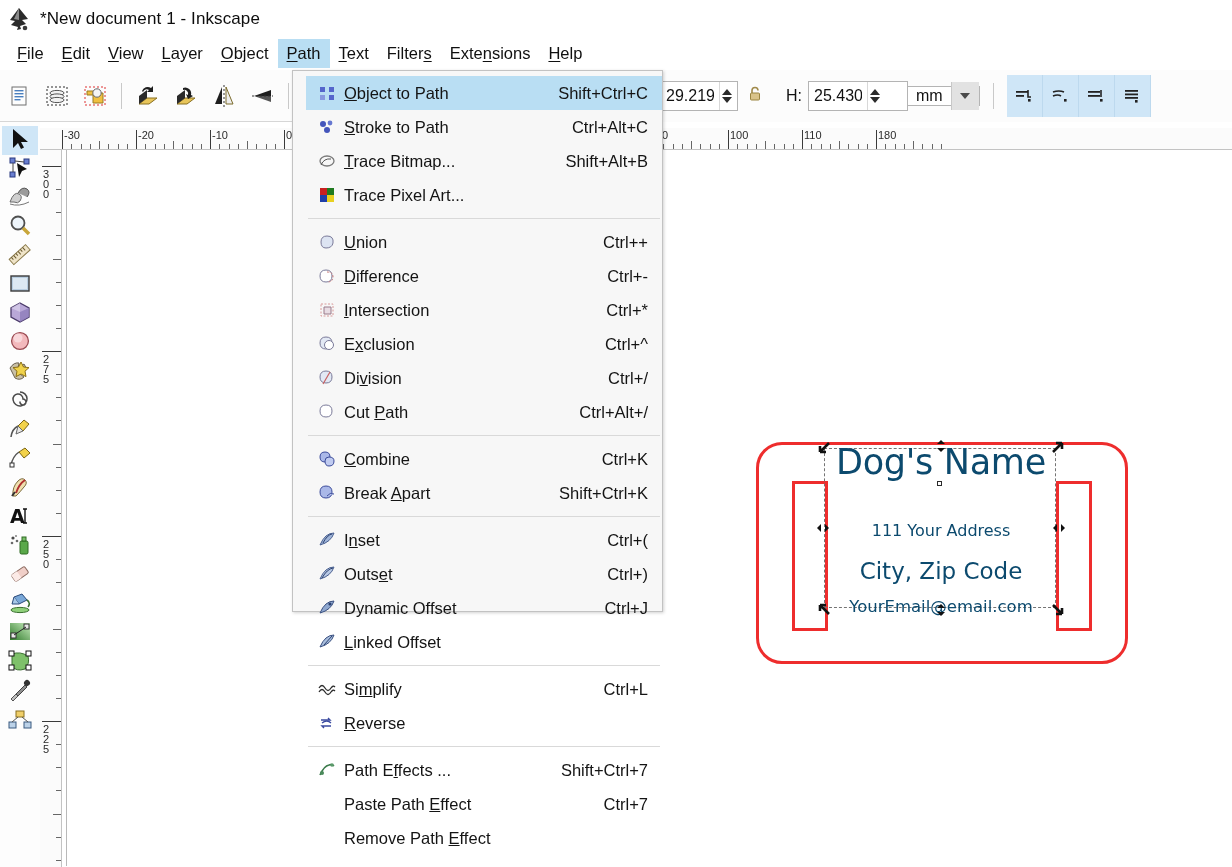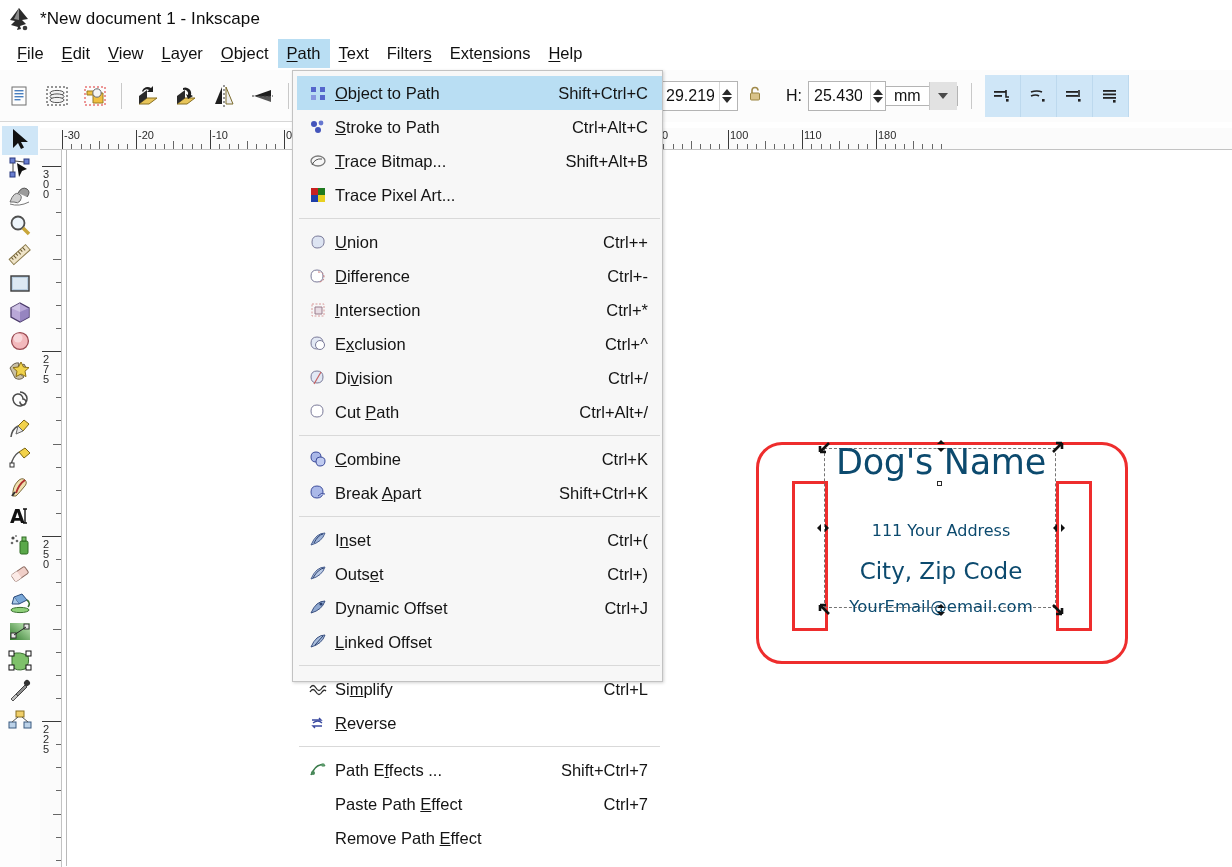--- a/index.html
+++ b/index.html
@@ -169,27 +169,27 @@
 
   .handle { position: absolute; width: 14px; height: 14px; }
   .dot-small {
     position: absolute; width: 5px; height: 5px;
     border: 1px solid #2c2c2c; background: #ffffff;
   }
 
   
   #pathmenu {
     position: absolute; left: 292px; top: 70px;
-    width: 371px; height: 612px;
+    width: 371px; height: 542px;
     background: #f7f7f7;
     border: 1px solid #c2c2c2;
     box-shadow: 1px 1px 3px rgba(0,0,0,.18);
     font-size: 16.5px;
     color: #141414;
-    padding: 5px 0 6px 4px;
+    padding: 5px 0 6px 13px;
   }
   .mi {
     height: 34px; display: flex; align-items: center;
     padding: 0 14px 0 10px; cursor: default; position: relative;
   }
   .mi.hl { background: #b9def3; }
   .mi-icon {
     width: 22px; height: 20px; flex: 0 0 22px;
     display: flex; align-items: center; justify-content: center;
     margin-right: 6px;
@@ -298,21 +298,21 @@
       <span class="ar-dn"></span>
     </span>
   </div>
   <span class="lock-icon">
     <svg width="14" height="16" viewBox="0 0 14 16">
       <path d="M4 7 V4.5 a3 3 0 0 1 6 0" fill="none" stroke="#a08a4a" stroke-width="1.6"></path>
       <rect x="2.5" y="7" width="9" height="7" rx="1" fill="#d9c389" stroke="#9a8440"></rect>
     </svg>
   </span>
   <span class="dim-label">H:</span>
-  <div class="spin" style="width:78px;justify-content:space-between;">
+  <div class="spin" style="width:100px;">
     <input style="width: 58px;" value="25.430">
     <span class="spin-arrows">
       <span class="ar-up"></span>
       <span class="ar-dn"></span>
     </span>
   </div>
   <div class="unit-box">
     <span class="unit-text">mm</span>
     <span class="unit-drop">
         <span class="chev"></span>

